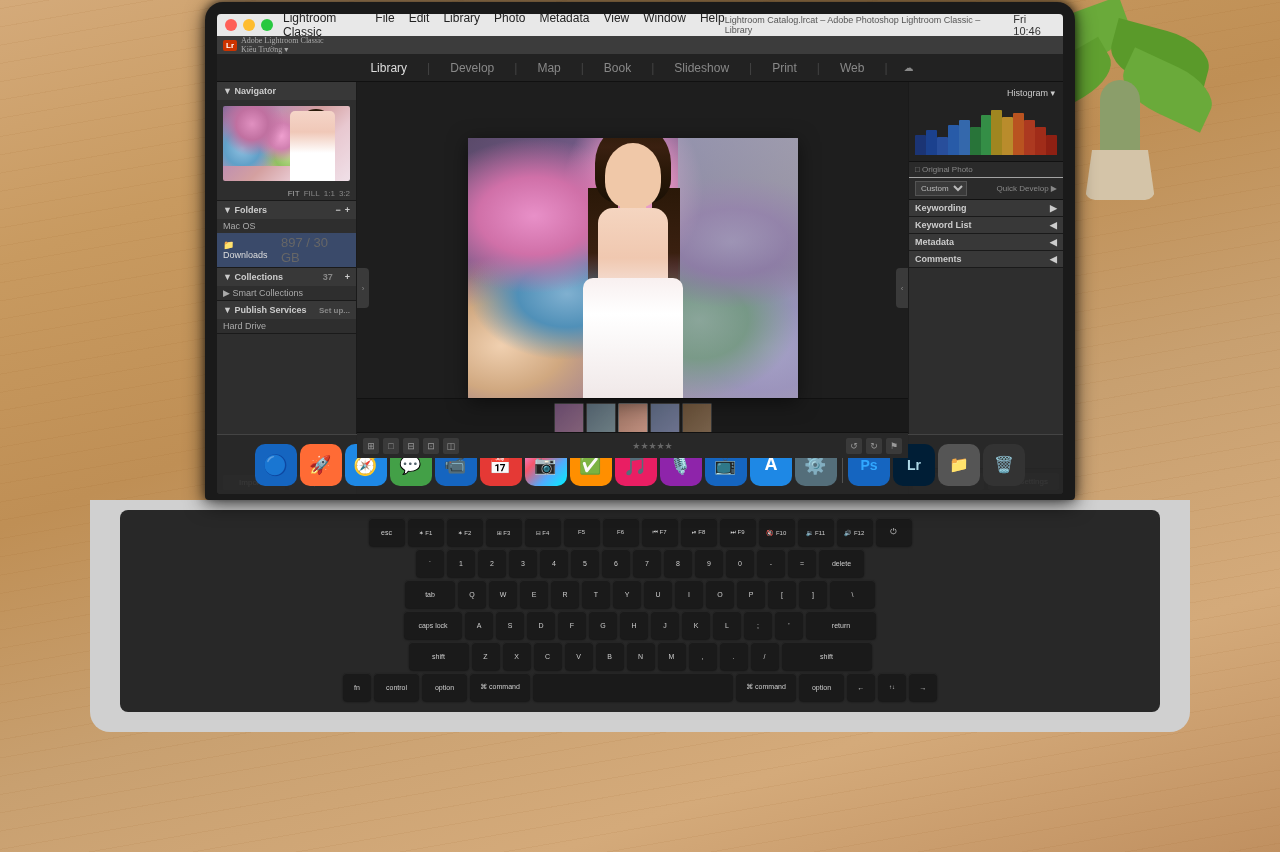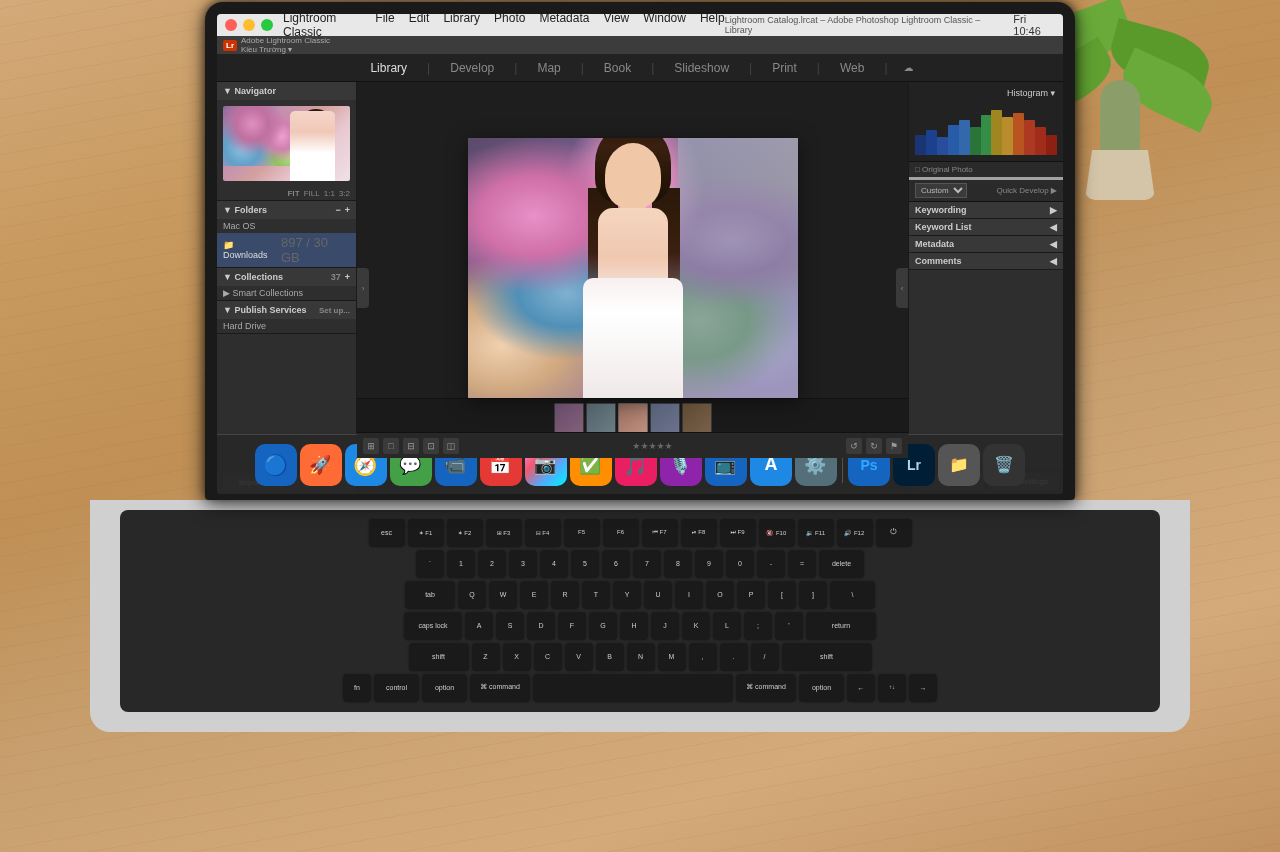--- a/index.html
+++ b/index.html
@@ -710,21 +710,21 @@
           <span style="font-size:9px; color:#555;">Lightroom Catalog.lrcat – Adobe Photoshop Lightroom Classic – Library</span>
           <span style="margin-left:8px;">Fri 10:46</span>
         </div>
       </div>
 
       <div class="lr-window">
 
         <div class="lr-menubar">
           <div style="display:flex;align-items:center;gap:4px;">
             <span style="background:#CC3300;color:white;font-size:8px;padding:1px 3px;border-radius:2px;font-weight:bold;">Lr</span>
-            <span style="font-size:8px;color:#aaa;">Adobe Lightroom Classic<br>Kiều Trường ▾</span>
+            <span style="font-size:8px;color:#aaa;font-family:Liberation Serif, serif;">Adobe Lightroom Classic<br>Kiều Trường ▾</span>
           </div>
         </div>
 
         <div class="lr-modulebar">
           <span class="lr-module active">Library</span>
           <span class="lr-module-sep">|</span>
           <span class="lr-module">Develop</span>
           <span class="lr-module-sep">|</span>
           <span class="lr-module">Map</span>
           <span class="lr-module-sep">|</span>
@@ -774,21 +774,21 @@
               </div>
               <div class="lr-folder-item selected">
                 <span>📁 Downloads</span>
                 <span class="count">897 / 30 GB</span>
               </div>
             </div>
 
             <div class="lr-panel-section">
               <div class="lr-panel-header">
                 <span>▼ Collections</span>
-                <div style="display:flex;gap:4px;align-items:flex-start;">
+                <div style="display:flex;gap:12px;align-items:flex-start;">
                   <span style="color:#888;">37</span>
                   <span>+</span>
                 </div>
               </div>
               <div class="lr-folder-item">
                 <span>▶ Smart Collections</span>
               </div>
             </div>
 
             <div class="lr-panel-section">
@@ -862,21 +862,21 @@
                 <div class="hist-bar" style="height:40px;background:#3aaa50;"></div>
                 <div class="hist-bar" style="height:45px;background:#c0a020;"></div>
                 <div class="hist-bar" style="height:38px;background:#e0a830;"></div>
                 <div class="hist-bar" style="height:42px;background:#e06020;"></div>
                 <div class="hist-bar" style="height:35px;background:#d04020;"></div>
                 <div class="hist-bar" style="height:28px;background:#c03018;"></div>
                 <div class="hist-bar" style="height:20px;background:#aa2010;"></div>
               </div>
             </div>
 
-            <div style="font-size:8px;color:#888;padding:3px 6px;background:#2a2a2a;border-bottom:3px solid #a3a3a3;">□ Original Photo</div>
+            <div style="font-size:8px;color:#888;padding:3px 6px;background:#2a2a2a;border-bottom:1px solid #a3a3a3;">□ Original Photo</div>
 
             <div style="display:flex;align-items:center;padding:3px 6px;gap:4px;border-bottom:1px solid #111;background:#2a2a2a;">
               <select style="background:#3a3a3a;border:1px solid #555;color:#bbb;font-size:8px;padding:1px;">
                 <option>Custom</option>
               </select>
               <span style="color:#888;font-size:8px;margin-left:auto;cursor:pointer;">Quick Develop ▶</span>
             </div>
 
             <div class="lr-right-section">
               <div class="lr-right-header">

